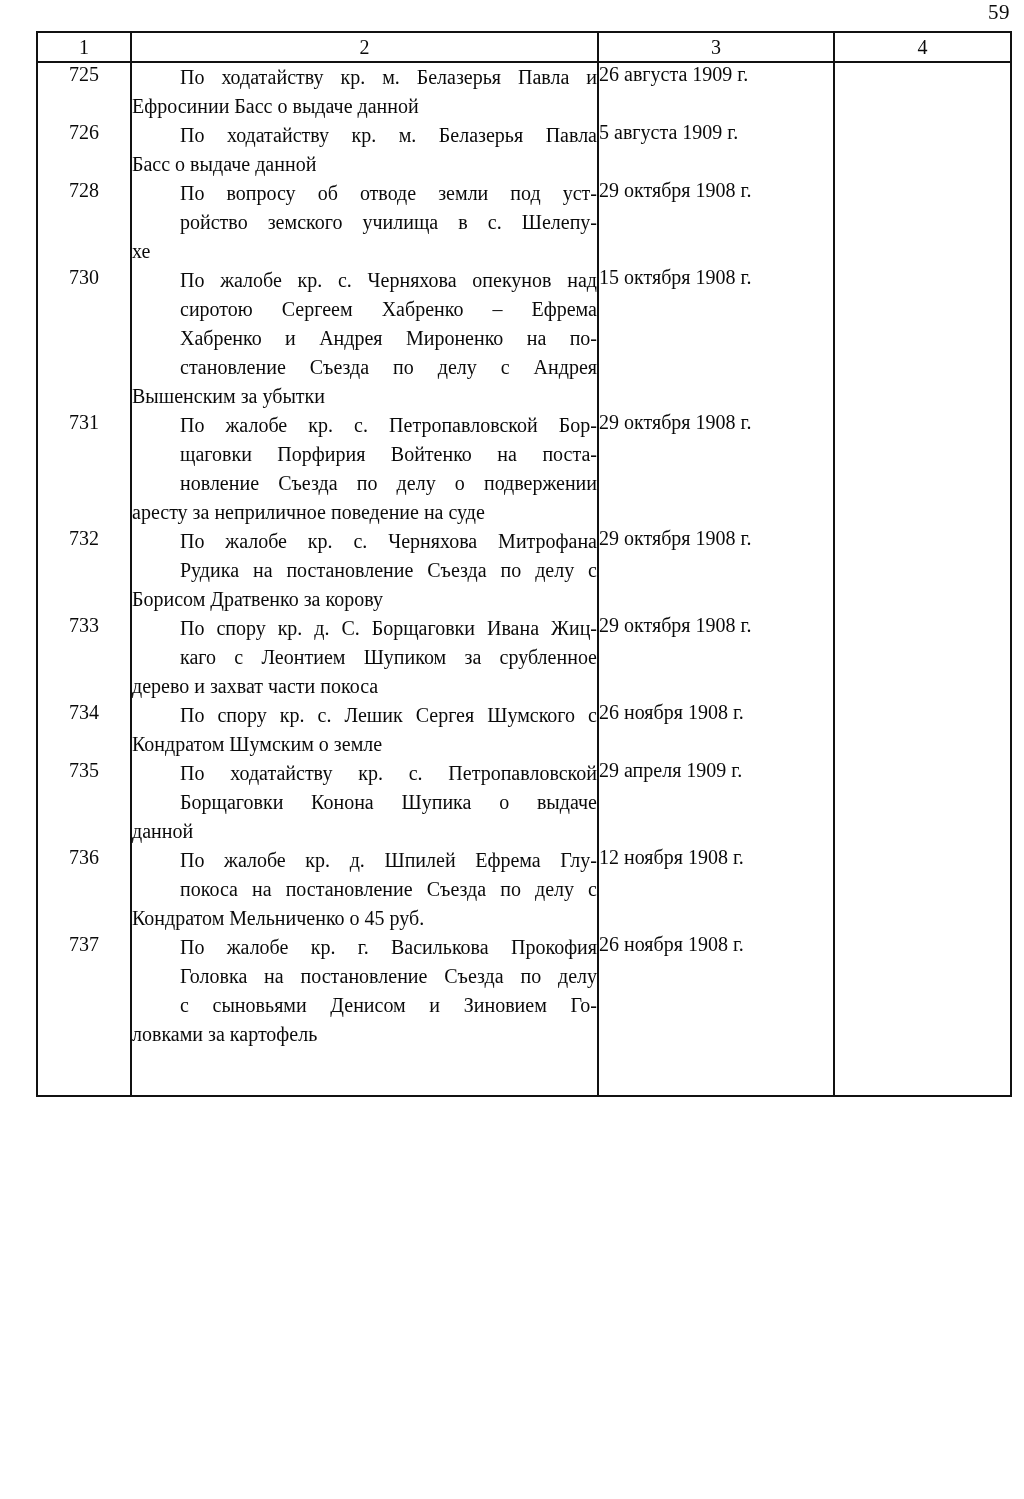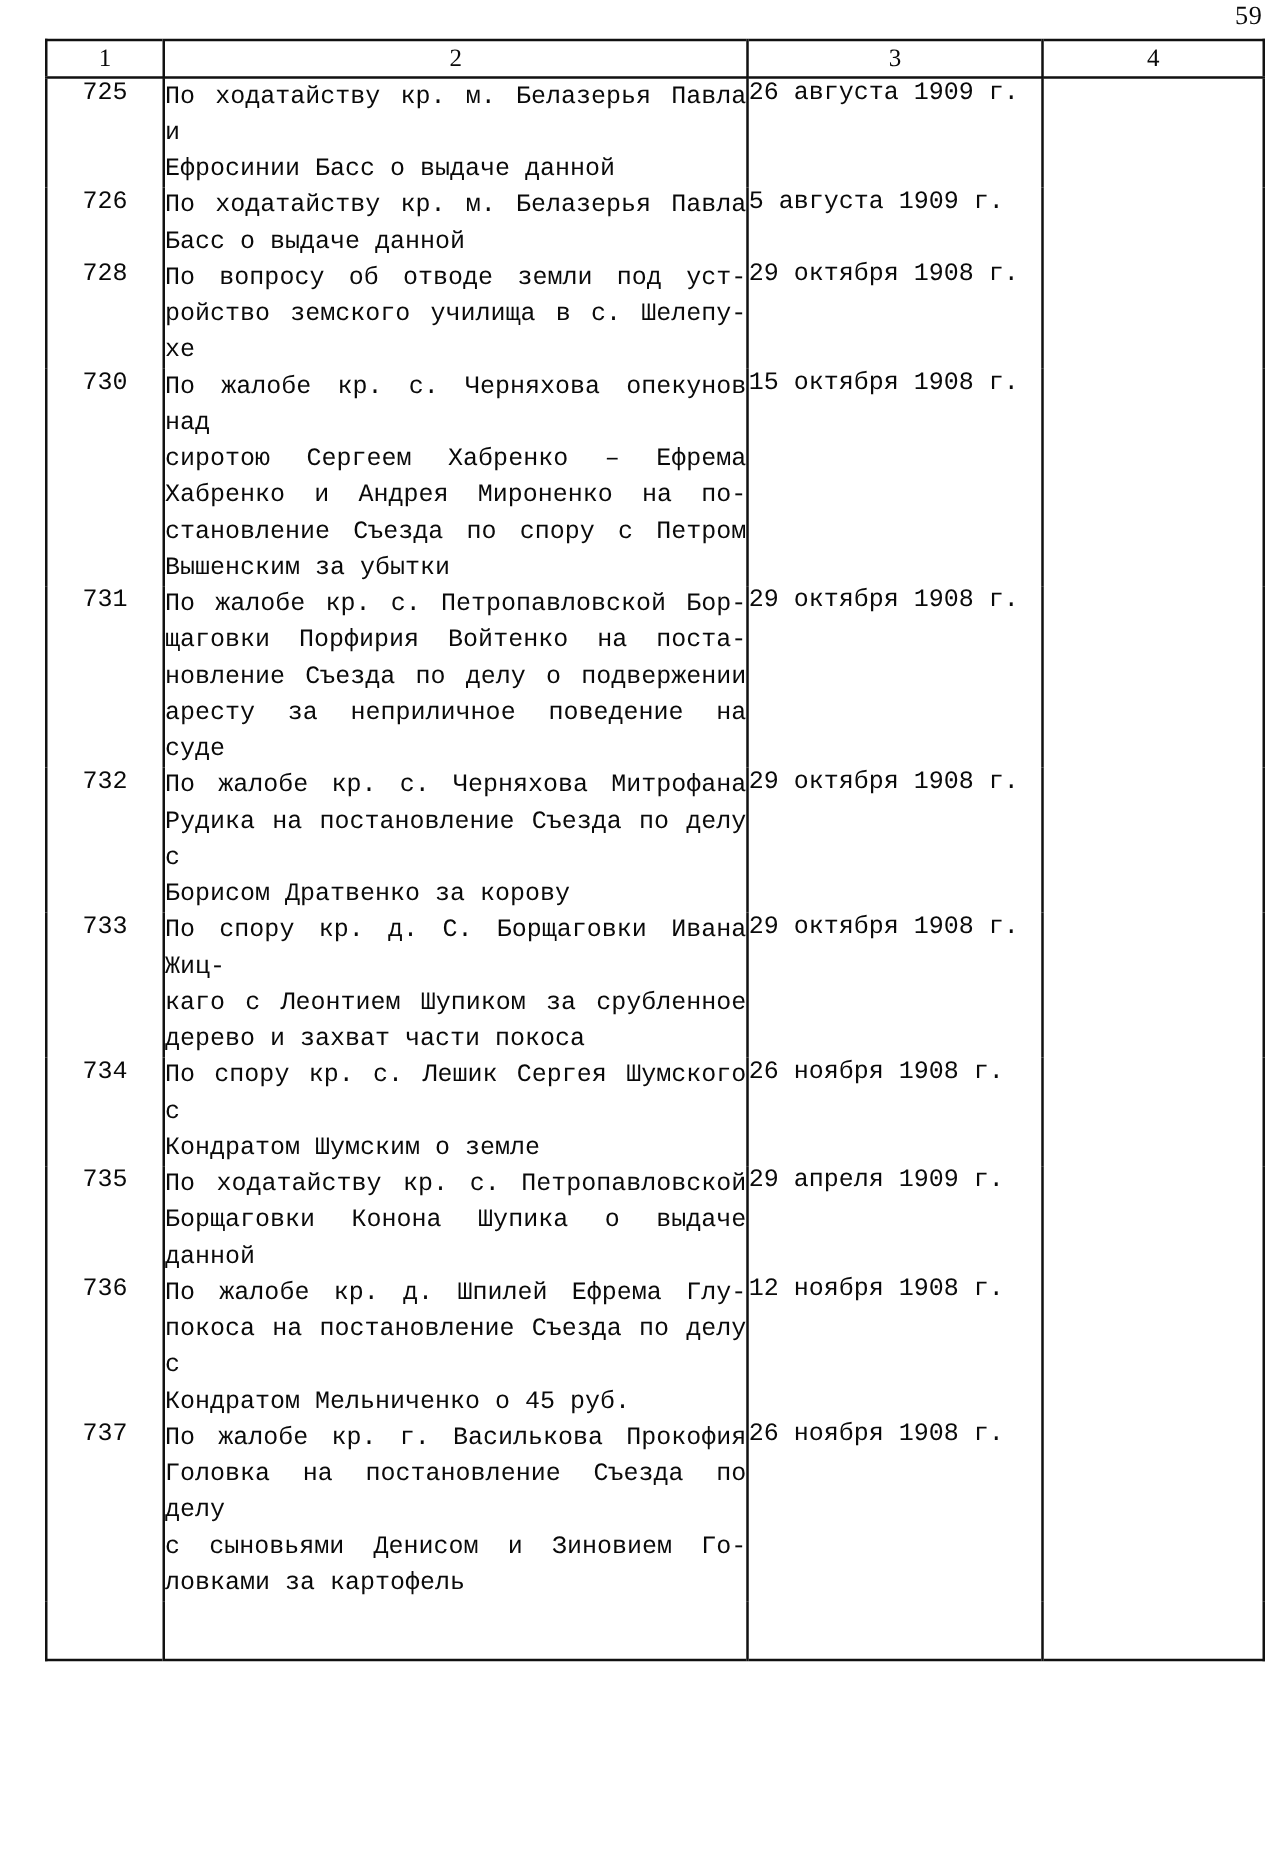--- a/index.html
+++ b/index.html
@@ -67,41 +67,41 @@
     font-weight: 400;
     font-size: 20px;
     height: 28px;
     line-height: 28px;
     vertical-align: middle;
   }
 
   
   tbody td {
     border-bottom: none;
-    font-family: Liberation Mono, monospace;
   }
   .num {
     text-align: center;
     font-size: 20px;
     padding-top: 18px;
     white-space: nowrap;
   }
   .subject {
     text-align: justify;
     text-align-last: left;
     font-size: 20px;
     line-height: 29px;
     padding: 15px 13px 16px 12px;
     hyphens: manual;
   }
   .subject .ln { display: block; }
   
   .subject .ln.j {
     text-align: justify;
     text-align-last: justify;
+    padding-left: 48px;
   }
   .date {
     text-align: left;
     font-size: 20px;
     padding-top: 17px;
     white-space: nowrap;
   }
   .blank { }
 
   
@@ -157,21 +157,21 @@
           </td>
           <td class="date">29 октября 1908 г.</td>
           <td class="blank"></td>
         </tr>
         <tr>
           <td class="num">730</td>
           <td class="subject">
             <span class="ln j">По жалобе кр. с. Черняхова опекунов над</span>
             <span class="ln j">сиротою Сергеем Хабренко – Ефрема</span>
             <span class="ln j">Хабренко и Андрея Мироненко на по-</span>
-            <span class="ln j">становление Съезда по спору с Петром</span>
+            <span class="ln j">становление Съезда по делу с Андрея</span>
             <span class="ln">Вышенским за убытки</span>
           </td>
           <td class="date">15 октября 1908 г.</td>
           <td class="blank"></td>
         </tr>
         <tr>
           <td class="num">731</td>
           <td class="subject">
             <span class="ln j">По жалобе кр. с. Петропавловской Бор-</span>
             <span class="ln j">щаговки Порфирия Войтенко на поста-</span>

